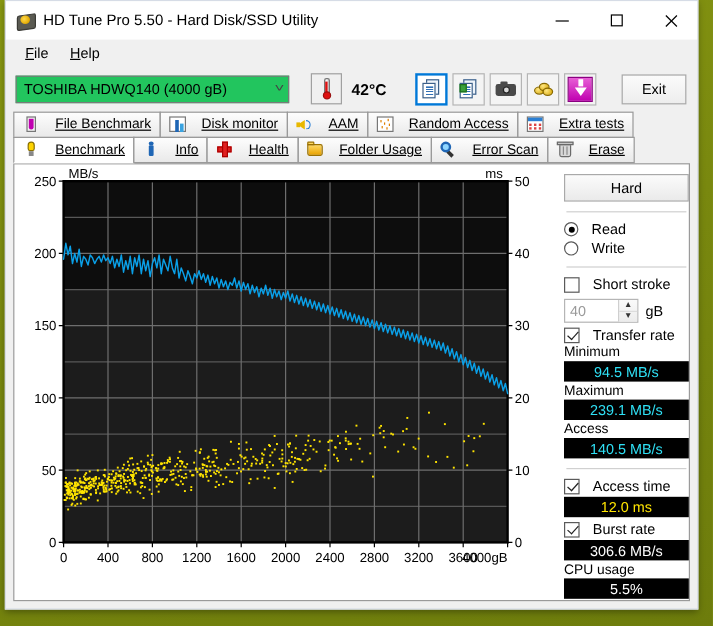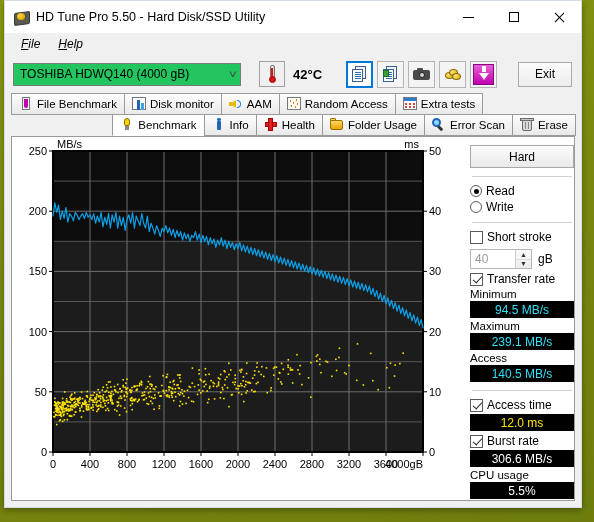--- a/index.html
+++ b/index.html
@@ -80,21 +80,20 @@
   .glyph-close:after  { transform: rotate(-45deg); }
 
   
   .menubar {
     height: 22px;
     background: #f0f0f0;
     display: flex;
     align-items: center;
     padding-left: 7px;
     flex: 0 0 auto;
-    font-style: italic;
   }
   .menu-item {
     font-size: 12px;
     color: #000;
     padding: 2px 9px 3px 9px;
     cursor: default;
   }
   .menu-item u { text-decoration: underline; }
 
   
@@ -239,34 +238,35 @@
   }
 
   
   .tabs-wrap { flex: 0 0 auto; padding: 0 6px; background:#f0f0f0; }
   .tabrow {
     display: flex;
     height: 22px;
     align-items: stretch;
   }
   .tabrow.row1 { position: relative; z-index:1; }
-  .tabrow.row2 { position: relative; z-index:2; margin-top: -1px; justify-content: flex-end; }
+  .tabrow.row2 { position: relative; z-index:2; margin-top: -1px; }
   .tab {
     border: 1px solid #9a9a9a;
     border-bottom: 1px solid #9a9a9a;
     background: linear-gradient(#fdfdfd,#e9e9e9);
     margin-right: -1px;
     display: flex;
     align-items: center;
-    gap: 4px;
+    gap: 13px;
     padding: 0 7px;
     font-size: 11.5px;
     color: #000;
     box-sizing: border-box;
     white-space: nowrap;
+    text-decoration: underline;
   }
   .tab.active {
     background: #ffffff;
     border-bottom: 1px solid #ffffff;
     font-weight: normal;
   }
   .tab .ticon { width: 14px; height: 14px; position: relative; flex: 0 0 14px; }
   
   .ti-filebench .b { position:absolute; left:3px; top:0; width:8px; height:13px; background:#f2f2f2; border:1px solid #777; box-sizing:border-box;}
   .ti-filebench .m { position:absolute; left:5px; top:2px; width:4px; height:6px; background:#c000b0;}
@@ -334,21 +334,21 @@
     font-size: 12px;
     display: flex; align-items: center; justify-content: center;
     box-sizing: border-box;
     color: #000;
   }
   .divider { height:1px; background:#d0d0d0; margin: 8px 2px 7px 2px; }
   .radio-row, .check-row {
     display: flex; align-items: center;
     font-size: 12px; color:#000;
     margin-bottom: 2px;
-    gap: 4px;
+    gap: 11px;
   }
   .radio {
     width: 12px; height: 12px;
     border: 1px solid #5a5a5a;
     border-radius: 50%;
     background: #fff;
     position: relative;
     flex: 0 0 12px;
     box-sizing: border-box;
   }

